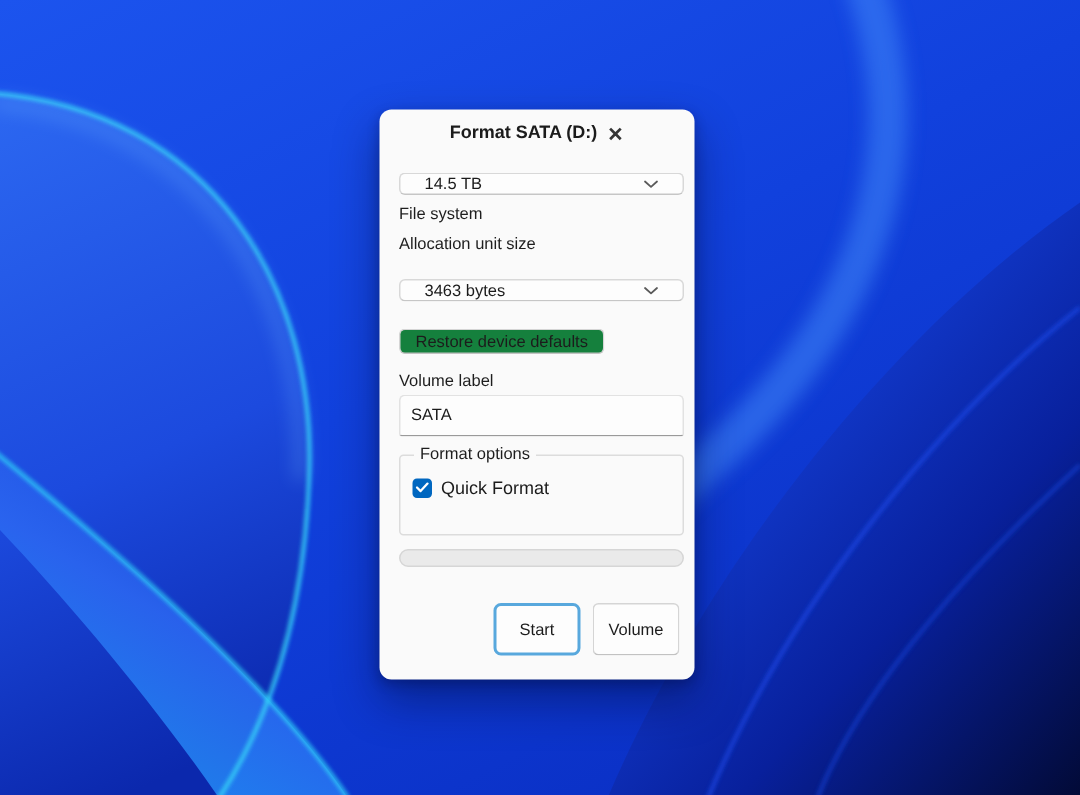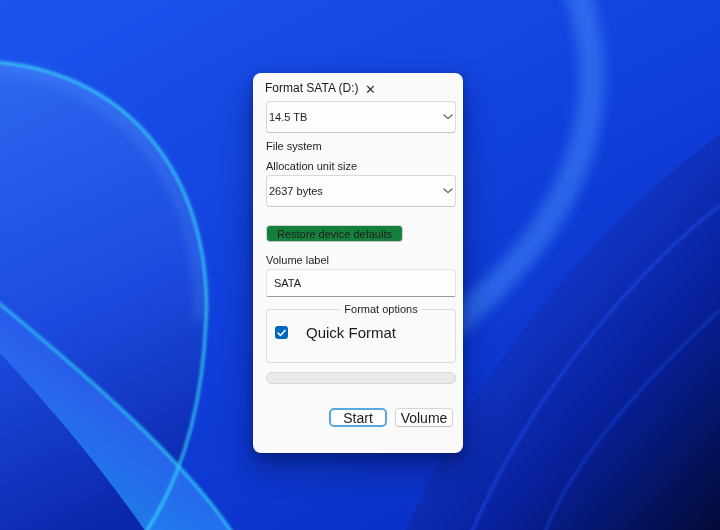--- a/index.html
+++ b/index.html
@@ -7,60 +7,60 @@
                font-family: "Liberation Sans", sans-serif; }
   .stage { position: relative; width: 720px; height: 530px; overflow: hidden; }
   .wallpaper { position: absolute; left: 0; top: 0; width: 720px; height: 530px; }
 
   
   .dialog {
     position: absolute; left: 253px; top: 73px; width: 210px; height: 380px;
     background: #fafafa; border-radius: 8px;
     box-shadow: 0 14px 30px rgba(2,10,60,.45), 0 3px 8px rgba(2,10,60,.30);
   }
-  .titlebar { display: flex; align-items: flex-start; justify-content: flex-start;
-              padding: 8px 6px 0 12px; }
+  .titlebar { display: flex; align-items: flex-start; justify-content: center;
+              padding: 8px 6px 0 12px; font-weight: bold; }
   .title { font-size: 12px; line-height: 14px; color: #1b1b1b; }
   .close-btn { width: 24px; height: 20px; margin-top: -2px; display: flex;
                align-items: center; justify-content: center;
                font-size: 13px; color: #343434; border-radius: 4px; }
   .content { padding: 0 7px 0 13px; }
   .field-label { display: block; font-size: 11px; line-height: 13px; color: #1e1e1e; }
   .lbl-capacity { margin-top: 14px; }
   .lbl-fs, .lbl-aus { margin-top: 7px; }
-  .combo { margin-top: 2px; height: 32px; background: #fdfdfd;
+  .combo { margin-top: 16px; height: 15px; background: #fdfdfd;
            border: 1px solid #d8d8d8; border-bottom-color: #c6c6c6; border-radius: 4px;
            display: flex; align-items: center; justify-content: space-between;
-           padding: 0 2px; }
+           padding: 0 16px; }
   .combo-value { font-size: 11px; color: #1b1b1b; }
   .chevron { display: flex; align-items: center; }
   .restore-btn { margin-top: 18px; height: 17px; padding: 0 10px;
                  background: #15803d; border: 1px solid #d5d5d5; border-bottom-color: #c2c2c2;
                  border-radius: 4px; font-size: 11px; color: #1c1c1c;
                  display: inline-flex; align-items: center;
                  font-family: "Liberation Sans", sans-serif; }
   .lbl-vol { margin-top: 12px; }
   .vol-input { display: block; margin-top: 2px; width: 100%; height: 28px;
                background: #fdfdfd; border: 1px solid #e2e2e2; border-bottom: 1px solid #9a9a9a;
                border-radius: 4px 4px 2px 2px; font-size: 11px; padding: 0 7px;
                color: #1b1b1b; outline: none;
                font-family: "Liberation Sans", sans-serif; }
   .format-group { margin-top: 6px; height: 60px; border: 1px solid #dcdcdc;
                   border-radius: 3px; padding: 4px 8px 0 8px; }
-  .format-group legend { font-size: 11px; color: #1e1e1e; padding: 0 4px; margin-left: 20px; text-align: center; }
+  .format-group legend { font-size: 11px; color: #1e1e1e; padding: 0 4px; margin-left: 1px; }
   .check-row { display: flex; align-items: center; gap: 6px; margin-top: 5px; }
   .checkbox { width: 13px; height: 13px; border-radius: 3px; background: #0067c0;
               display: flex; align-items: center; justify-content: center; flex: 0 0 auto; }
-  .check-label { font-size: 15px; color: #1b1b1b; margin-left: 12px; }
+  .check-label { font-size: 12px; color: #1b1b1b; }
   .progress { margin-top: 9px; height: 12px; background: #eaeaea;
               border: 1px solid #d6d6d6; border-radius: 6px; overflow: hidden; }
   .progress-fill { height: 100%; width: 0; background: #26a826; }
   .footer { display: flex; justify-content: flex-end; gap: 8px; margin-top: 24px;
             padding-right: 3px; }
-  .btn { height: 19px; width: 58px; font-size: 14px; color: #1c1c1c;
+  .btn { height: 35px; width: 58px; font-size: 11px; color: #1c1c1c;
          display: flex; align-items: center; justify-content: center;
          background: #fdfdfd; font-family: "Liberation Sans", sans-serif; }
   .btn-start { border: 2px solid #58a8dd; border-radius: 5px; }
   .btn-close { border: 1px solid #d5d5d5; border-bottom-color: #c2c2c2; border-radius: 4px; }
 </style>
 </head>
 <body>
 
 <div class="stage">
 
@@ -122,21 +122,21 @@
           <svg width="10" height="6" viewBox="0 0 10 6">
               <path d="M1,1 L5,4.6 L9,1" stroke="#5a5a5a" stroke-width="1.2" fill="none" stroke-linecap="round" stroke-linejoin="round"></path>
             </svg>
         </span>
       </div>
 
       <span class="field-label lbl-fs">File system</span>
 
       <span class="field-label lbl-aus">Allocation unit size</span>
       <div class="combo">
-        <span class="combo-value">2637 bytes</span>
+        <span class="combo-value">3463 bytes</span>
         <span class="chevron">
           <svg width="10" height="6" viewBox="0 0 10 6">
               <path d="M1,1 L5,4.6 L9,1" stroke="#5a5a5a" stroke-width="1.2" fill="none" stroke-linecap="round" stroke-linejoin="round"></path>
             </svg>
         </span>
       </div>
 
       <button class="restore-btn">Restore device defaults</button>
 
       <span class="field-label lbl-vol">Volume label</span>

